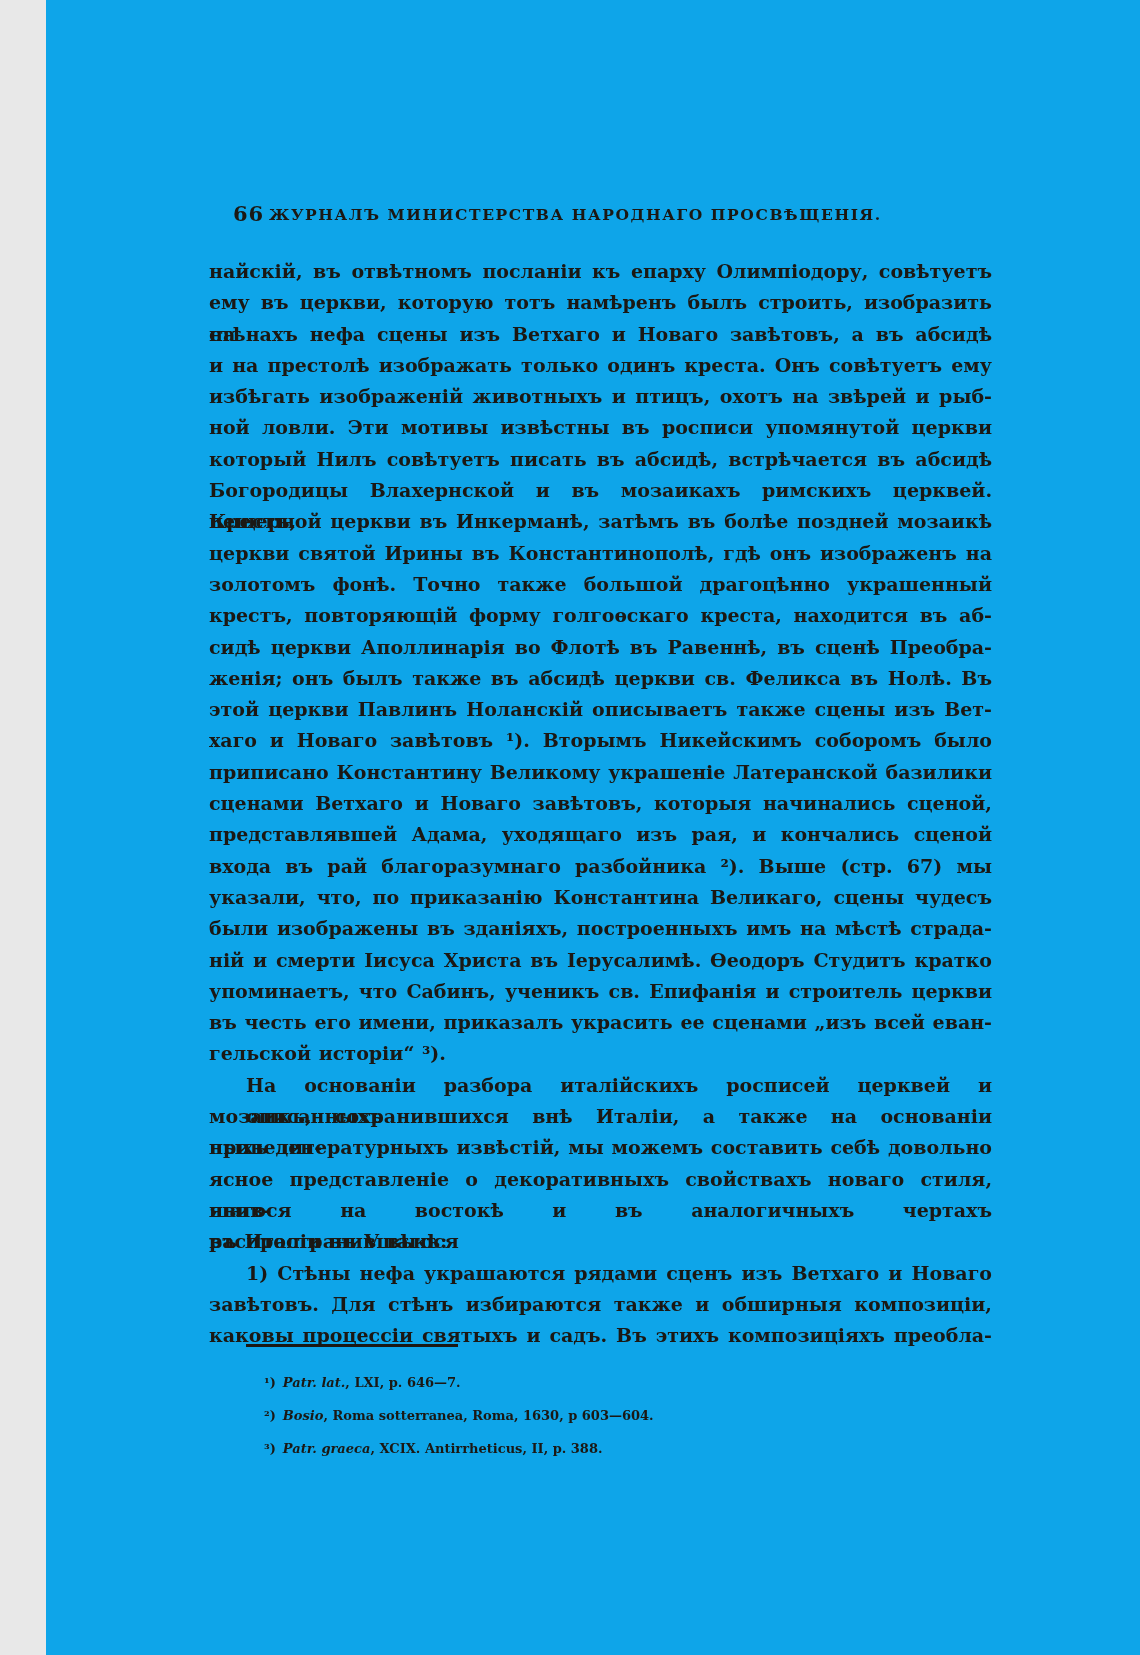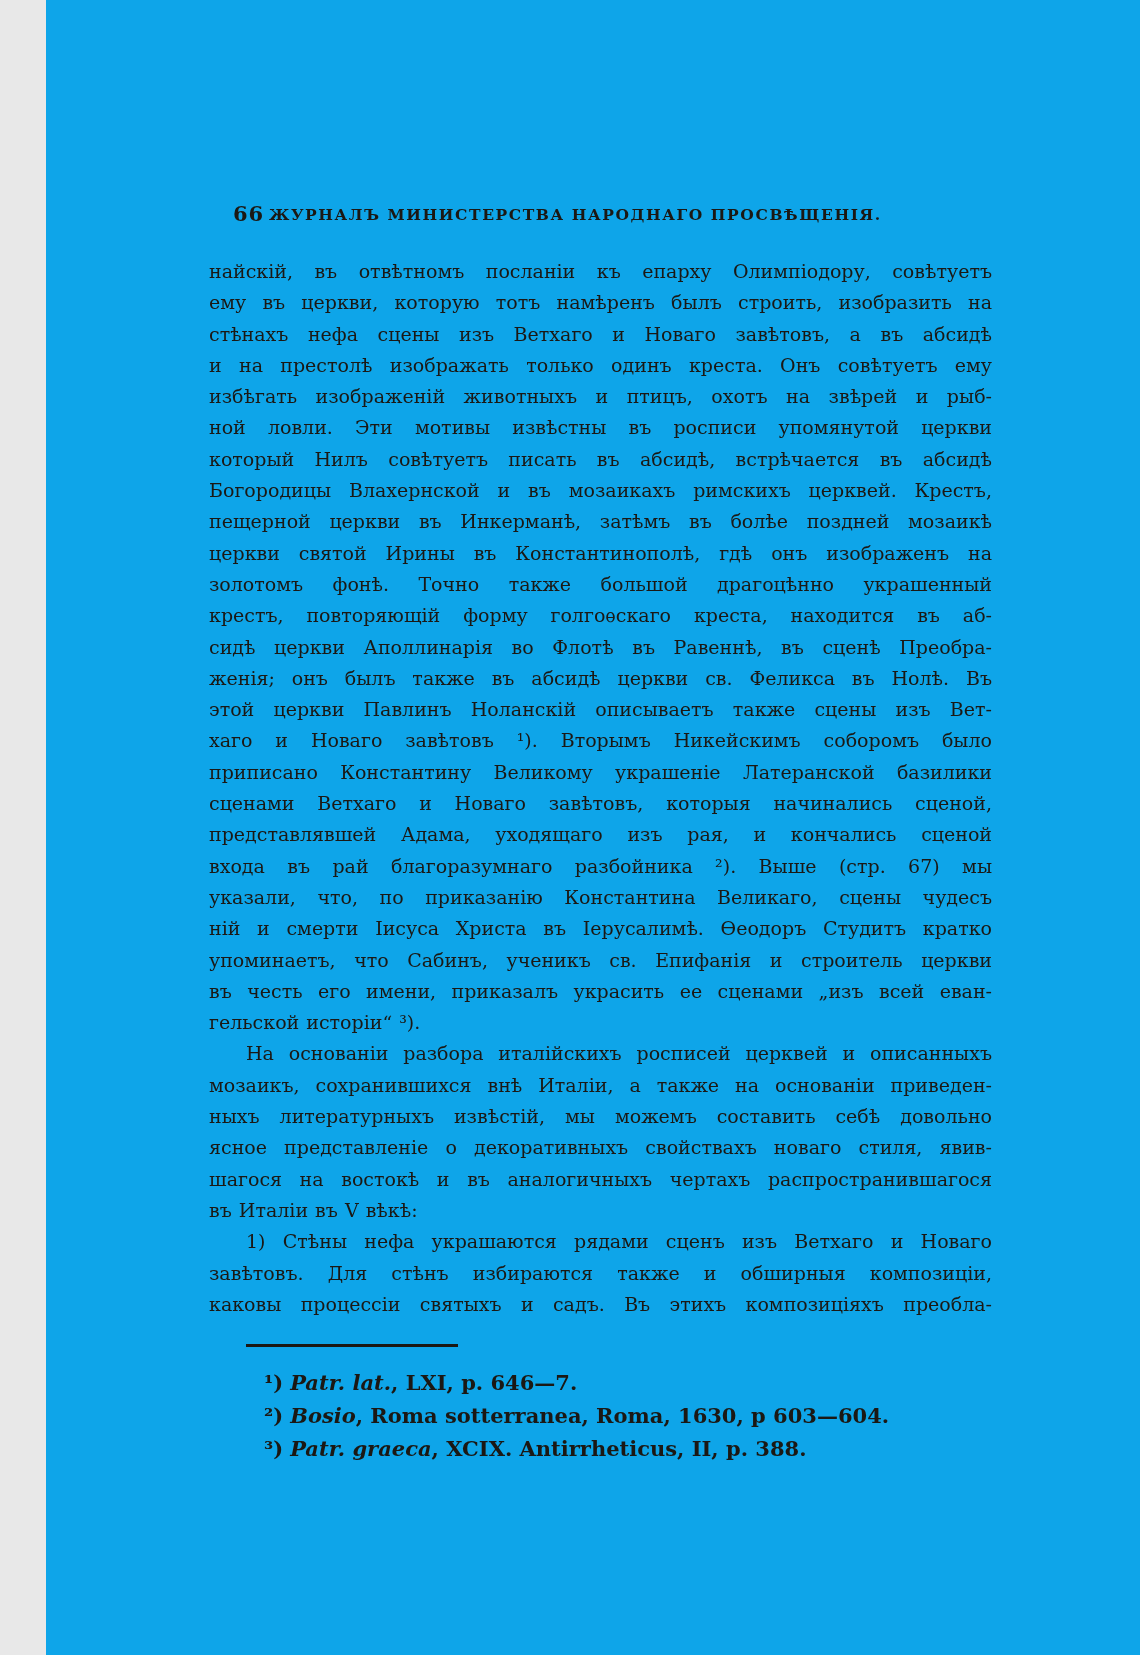--- a/index.html
+++ b/index.html
@@ -31,21 +31,21 @@
     font-size: 15.5px; font-weight: 700;
     letter-spacing: 1.6px;
     white-space: nowrap;
   }
   
   .bodytext {
     position: absolute;
     top: 256px; left: 163px;
     width: 783px;
     font-size: 19px;
-    font-weight: 400;
+    font-weight: 700;
     word-spacing: 1px;
   }
   .ln {
     height: 31.3px;
     line-height: 31.3px;
     text-align: justify;
     text-align-last: justify;
     white-space: normal;
     overflow: visible;
   }
@@ -55,21 +55,21 @@
   .fnrule {
     position: absolute;
     left: 200px; top: 1344px;
     width: 212px; height: 3px;
     background: #1b1814;
   }
   .footnotes {
     position: absolute;
     top: 1366px; left: 163px;
     width: 783px;
-    font-size: 21px;
+    font-size: 13px;
     font-weight: 700;
   }
   .fn { height: 33px; line-height: 33px; }
   .fn .fnm { padding-left: 55px; margin-right: 7px; }
   .fn .fni { font-style: italic; }
 </style>
 </head>
 <body>
 
 <div class="page">
@@ -94,20 +94,21 @@
     <div class="ln">крестъ, повторяющій форму голгоѳскаго креста, находится въ аб-</div>
     <div class="ln">сидѣ церкви Аполлинарія во Флотѣ въ Равеннѣ, въ сценѣ Преобра-</div>
     <div class="ln">женія; онъ былъ также въ абсидѣ церкви св. Феликса въ Нолѣ. Въ</div>
     <div class="ln">этой церкви Павлинъ Ноланскій описываетъ также сцены изъ Вет-</div>
     <div class="ln">хаго и Новаго завѣтовъ ¹). Вторымъ Никейскимъ соборомъ было</div>
     <div class="ln">приписано Константину Великому украшеніе Латеранской базилики</div>
     <div class="ln">сценами Ветхаго и Новаго завѣтовъ, которыя начинались сценой,</div>
     <div class="ln">представлявшей Адама, уходящаго изъ рая, и кончались сценой</div>
     <div class="ln">входа въ рай благоразумнаго разбойника ²). Выше (стр. 67) мы</div>
     <div class="ln">указали, что, по приказанію Константина Великаго, сцены чудесъ</div>
+    <div class="ln">были изображены въ зданіяхъ, построенныхъ имъ на мѣстѣ страда-</div>
     <div class="ln">ній и смерти Іисуса Христа въ Іерусалимѣ. Ѳеодоръ Студитъ кратко</div>
     <div class="ln">упоминаетъ, что Сабинъ, ученикъ св. Епифанія и строитель церкви</div>
     <div class="ln">въ честь его имени, приказалъ украсить ее сценами „изъ всей еван-</div>
     <div class="ln noj">гельской исторіи“ ³).</div>
     <div class="ln indent">На основаніи разбора италійскихъ росписей церквей и описанныхъ</div>
     <div class="ln">мозаикъ, сохранившихся внѣ Италіи, а также на основаніи приведен-</div>
     <div class="ln">ныхъ литературныхъ извѣстій, мы можемъ составить себѣ довольно</div>
     <div class="ln">ясное представленіе о декоративныхъ свойствахъ новаго стиля, явив-</div>
     <div class="ln">шагося на востокѣ и въ аналогичныхъ чертахъ распространившагося</div>
     <div class="ln noj">въ Италіи въ V вѣкѣ:</div>

